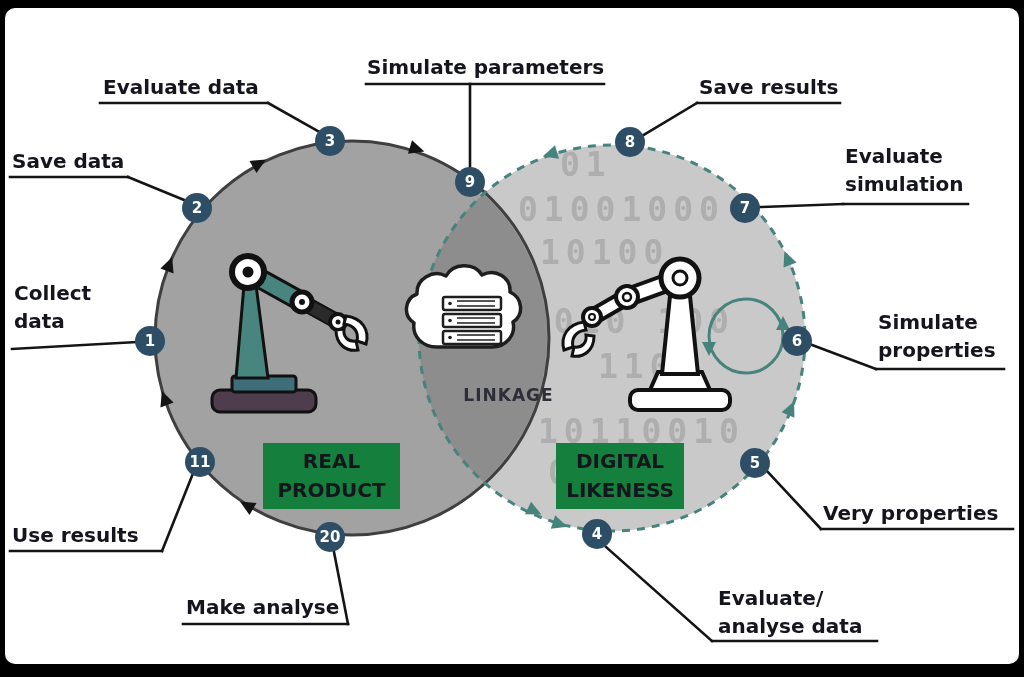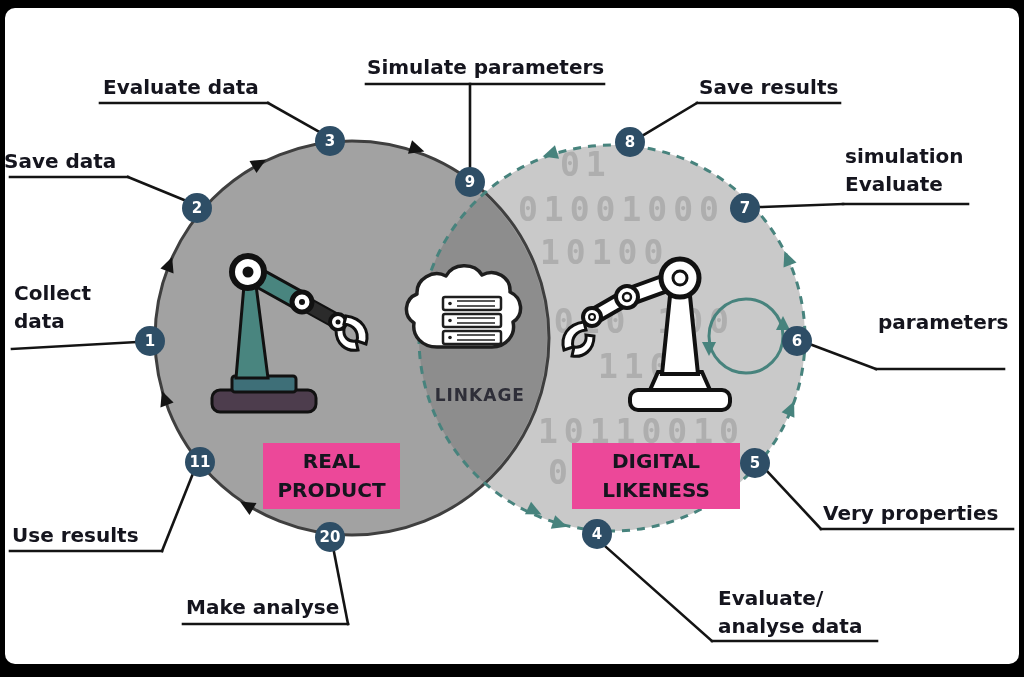--- a/index.html
+++ b/index.html
@@ -4,24 +4,24 @@
 <style>
   html,body{margin:0;padding:0;background:#000;}
   #frame{position:relative;width:1024px;height:677px;background:#000;overflow:hidden;
          font-family:"DejaVu Sans",sans-serif;}
   #canvas{position:absolute;left:5px;top:8px;right:5px;bottom:13px;background:#fff;border-radius:10px;}
   svg{position:absolute;left:0;top:0;}
   .badge{position:absolute;width:30px;height:30px;border-radius:50%;background:var(--badge,#2e4e66);
          color:#fff;font:700 15px/30px "DejaVu Sans",sans-serif;text-align:center;z-index:5;}
   .label{position:absolute;font:700 20px/1.4 "DejaVu Sans",sans-serif;color:var(--label,#15151e);
          white-space:nowrap;z-index:4;}
-  .pbox{position:absolute;background:#ec4899;text-align:center;font:700 20px/1.45 "DejaVu Sans",sans-serif;
+  .pbox{position:absolute;background:#15803d;text-align:center;font:700 20px/1.45 "DejaVu Sans",sans-serif;
         color:#15151e;padding:4px 0;z-index:4;}
-  .linkage{position:absolute;text-align:right;font:700 17px "DejaVu Sans",sans-serif;
-           color:#2e2e38;letter-spacing:1px;z-index:4;}
+  .linkage{position:absolute;text-align:center;font:700 17px "DejaVu Sans",sans-serif;
+           color:#2e2e38;letter-spacing:1px;z-index:4;margin-left:36px;}
 </style>
 </head>
 <body>
 
 <div id="frame">
   <div id="canvas"></div>
 
   <svg width="1024" height="677" viewBox="0 0 1024 677">
     <defs>
       <clipPath id="rightClip">
@@ -171,56 +171,57 @@
   <div class="badge" style="left:730px;top:193px">7</div>
   <div class="badge" style="left:615px;top:127px">8</div>
   <div class="badge" style="left:455px;top:167px">9</div>
   <div class="badge" style="left:315px;top:522px">20</div>
   <div class="badge" style="left:185px;top:447px">11</div>
 
   <div class="label" style="left:14px;top:279px">
     <div>Collect</div>
     <div>data</div>
   </div>
-  <div class="label" style="left:4px;top:147px">
+  <div class="label" style="left:12px;top:147px">
     <div>Save data</div>
   </div>
   <div class="label" style="left:103px;top:73px">
     <div>Evaluate data</div>
   </div>
   <div class="label" style="left:718px;top:584px">
     <div>Evaluate/</div>
     <div>analyse data</div>
   </div>
   <div class="label" style="left:823px;top:499px">
     <div>Very properties</div>
   </div>
   <div class="label" style="left:878px;top:308px">
-    <div>parameters</div>
+    <div>Simulate</div>
+    <div>properties</div>
   </div>
   <div class="label" style="left:845px;top:142px">
+    <div>Evaluate</div>
     <div>simulation</div>
-    <div>Evaluate</div>
   </div>
   <div class="label" style="left:699px;top:73px">
     <div>Save results</div>
   </div>
   <div class="label" style="left:367px;top:53px">
     <div>Simulate parameters</div>
   </div>
   <div class="label" style="left:186px;top:593px">
     <div>Make analyse</div>
   </div>
   <div class="label" style="left:12px;top:521px">
     <div>Use results</div>
   </div>
 
   <div class="pbox" style="left:263px;top:443px;width:137px">
     <div>REAL</div>
     <div>PRODUCT</div>
   </div>
-  <div class="pbox" style="left:572px;top:443px;width:168px">
+  <div class="pbox" style="left:556px;top:443px;width:128px">
     <div>DIGITAL</div>
     <div>LIKENESS</div>
   </div>
 
   <div class="linkage" style="left:420px;top:385px;width:105px">LINKAGE</div>
 </div>
 
 </body></html>

